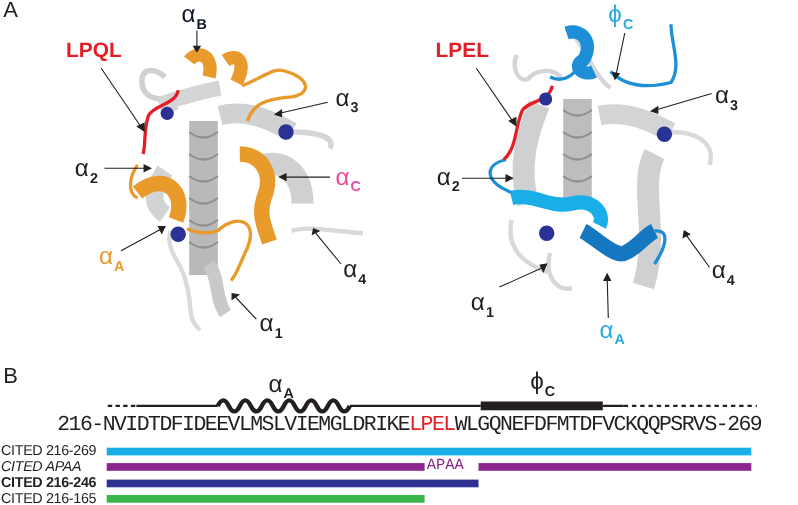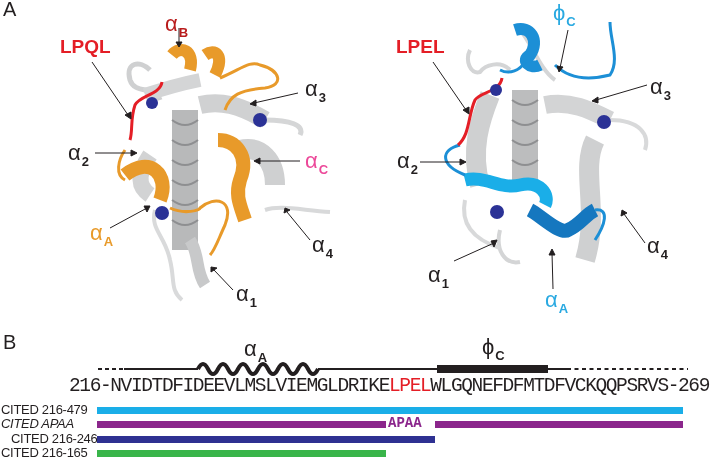--- a/index.html
+++ b/index.html
@@ -4,24 +4,24 @@
 <style>
   html, body { margin:0; padding:0; background:#ffffff; }
   body { width:725px; height:459px; position:relative; overflow:hidden;
          font-family:"Liberation Sans", sans-serif; color:#231f20; }
   .abs { position:absolute; }
   .panel-letter { font-size:20px; font-weight:400; }
   .lbl { font-size:22px; font-weight:400; line-height:1; white-space:nowrap; }
   .lbl sub { font-size:13px; font-weight:700; vertical-align:-6px; margin-left:1px; }
   .motif { font-size:19px; font-weight:700;text-align:center; }
   svg.struct { position:absolute; left:0; top:0; }
-  .seq { font-family:"Liberation Mono", monospace; font-size:19.5px; letter-spacing:-1.38px; white-space:nowrap;margin-left:17px; }
+  .seq { font-family:"Liberation Mono", monospace; font-size:19.5px; letter-spacing:-1.38px; white-space:nowrap; }
   .construct-label { font-size:13px; white-space:nowrap; letter-spacing:-0.3px; }
   .bar { position:absolute; height:7px; }
-  .apaa-text { font-family:"Liberation Mono", monospace; font-weight:700; font-size:14px; }
+  .apaa-text { font-family:"Liberation Mono", monospace; font-weight:400; font-size:14px; }
 </style>
 </head>
 <body>
 
 <div class="abs panel-letter" style="left:3px; top:-2px;">A</div>
 
 <svg class="struct" width="725" height="330">
 
   <g>
 
@@ -122,21 +122,21 @@
     <line x1="454" y1="261" x2="494" y2="243"></line>
       <polygon points="491,241 494,247 497,240"></polygon>
     <line x1="553" y1="289" x2="552" y2="253"></line>
       <polygon points="549,255 555,255 552,249"></polygon>
     <line x1="645" y1="243" x2="624" y2="214"></line>
       <polygon points="621,216 627,213 622,210"></polygon>
   </g>
 </svg>
 
 <div class="abs motif" style="left:60px; top:36px; color:#e41e26;">LPQL</div>
-<div class="abs lbl" style="left:165px; top:13px; color:#b91c1c;"><span>α</span><sub>B</sub></div>
+<div class="abs lbl" style="left:165px; top:2px; color:#0f172a;"><span>α</span><sub>B</sub></div>
 <div class="abs lbl" style="left:305px; top:78px;"><span>α</span><sub>3</sub></div>
 <div class="abs lbl" style="left:68px; top:142px;"><span>α</span><sub>2</sub></div>
 <div class="abs lbl" style="left:305px; top:150px; color:#ec4899;"><span>α</span><sub>C</sub></div>
 <div class="abs lbl" style="left:90px; top:222px; color:#e89a2a;"><span>α</span><sub>A</sub></div>
 <div class="abs lbl" style="left:312px; top:234px;"><span>α</span><sub>4</sub></div>
 <div class="abs lbl" style="left:236px; top:283px;"><span>α</span><sub>1</sub></div>
 
 <div class="abs motif" style="left:396px; top:36px; color:#e41e26;">LPEL</div>
 <div class="abs lbl" style="left:553px; top:2px; color:#29a9e1;"><span>ϕ</span><sub>C</sub></div>
 <div class="abs lbl" style="left:650px; top:76px;"><span>α</span><sub>3</sub></div>
@@ -157,25 +157,25 @@
   <line x1="318" y1="12" x2="437" y2="12" stroke="#231f20" stroke-width="2"></line>
   <rect x="437" y="8" width="111" height="8" fill="#231f20"></rect>
   <line x1="548" y1="12" x2="567" y2="12" stroke="#231f20" stroke-width="2"></line>
   <line x1="567" y1="12" x2="688" y2="12" stroke="#231f20" stroke-width="2" stroke-dasharray="4,3.5"></line>
 </svg>
 
 <div class="abs seq" style="left:52px; top:375px;">
   <span>216-</span><span>NVIDTDFIDEEVLMSLVIEMGLDRIKE</span><span style="color:#e41e26;">LPEL</span><span>WLGQNEFDFMTDFVCKQQPSRVS</span><span>-269</span>
 </div>
 
-<div class="abs construct-label" style="left:1px; top:402px;">CITED 216-479</div>
+<div class="abs construct-label" style="left:1px; top:402px;">CITED 216-269</div>
 <div class="bar" style="left:97px; top:407px; width:586px; background:#1aaee8;"></div>
 
 <div class="abs construct-label" style="left:1px; top:416px;font-style:italic;">CITED APAA</div>
 <div class="bar" style="left:97px; top:421px; width:289px; background:#8b268c;"></div>
 <div class="abs apaa-text" style="left:388px; top:415px; color:#8b268c;">APAA</div>
 <div class="bar" style="left:435px; top:421px; width:248px; background:#8b268c;"></div>
 
-<div class="abs construct-label" style="left:11px; top:431px;">CITED 216-246</div>
+<div class="abs construct-label" style="left:1px; top:431px;font-weight:bold;">CITED 216-246</div>
 <div class="bar" style="left:97px; top:436px; width:338px; background:#2e3192;"></div>
 
 <div class="abs construct-label" style="left:1px; top:445px;">CITED 216-165</div>
 <div class="bar" style="left:97px; top:450px; width:289px; background:#39b54a;"></div>
 
 </body></html>

